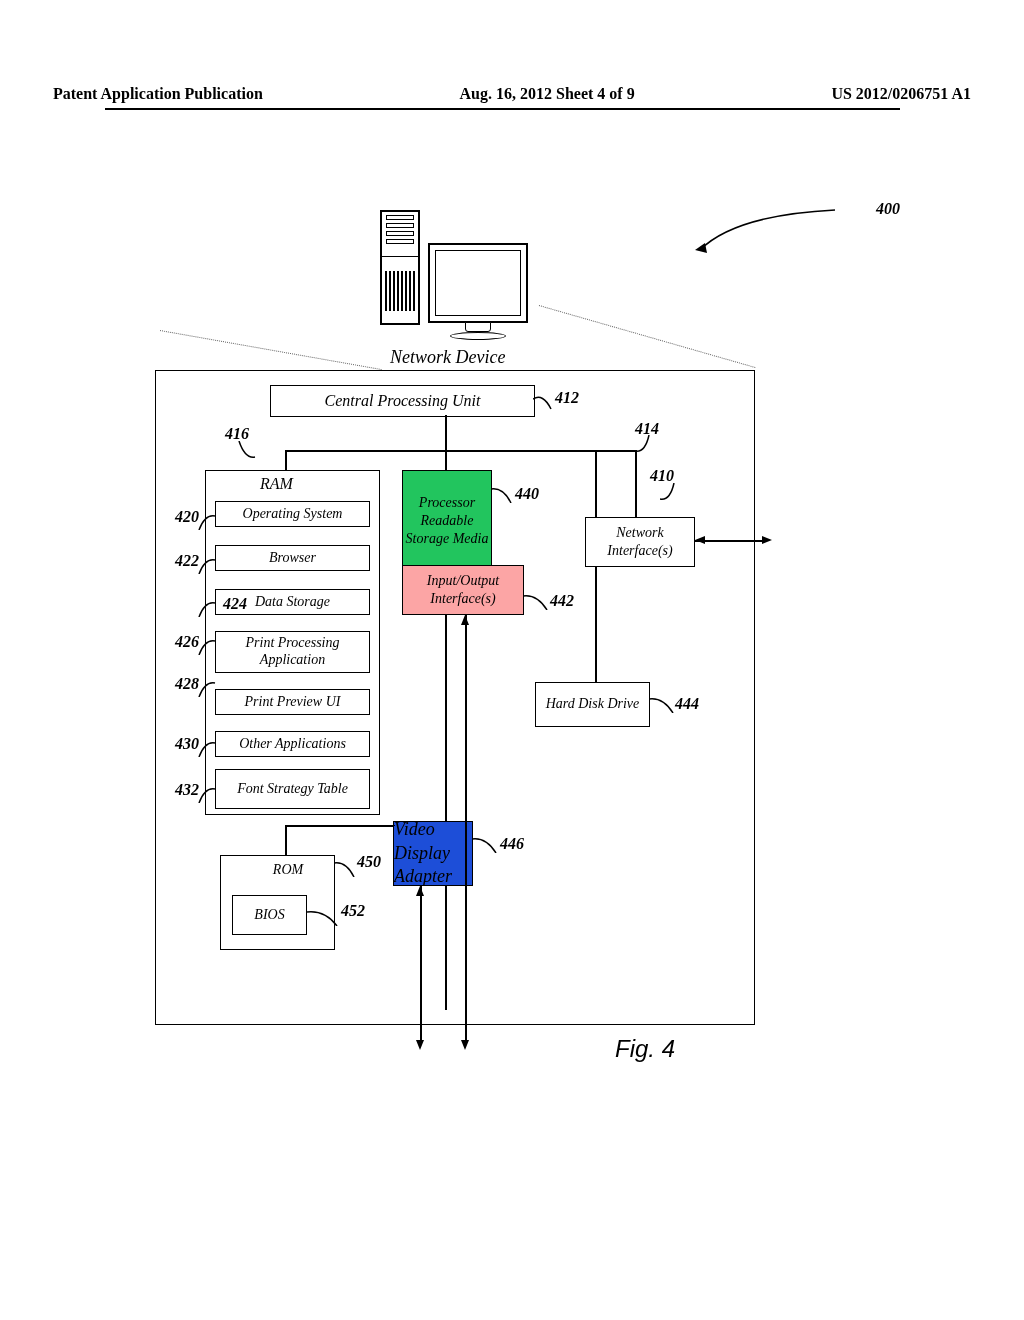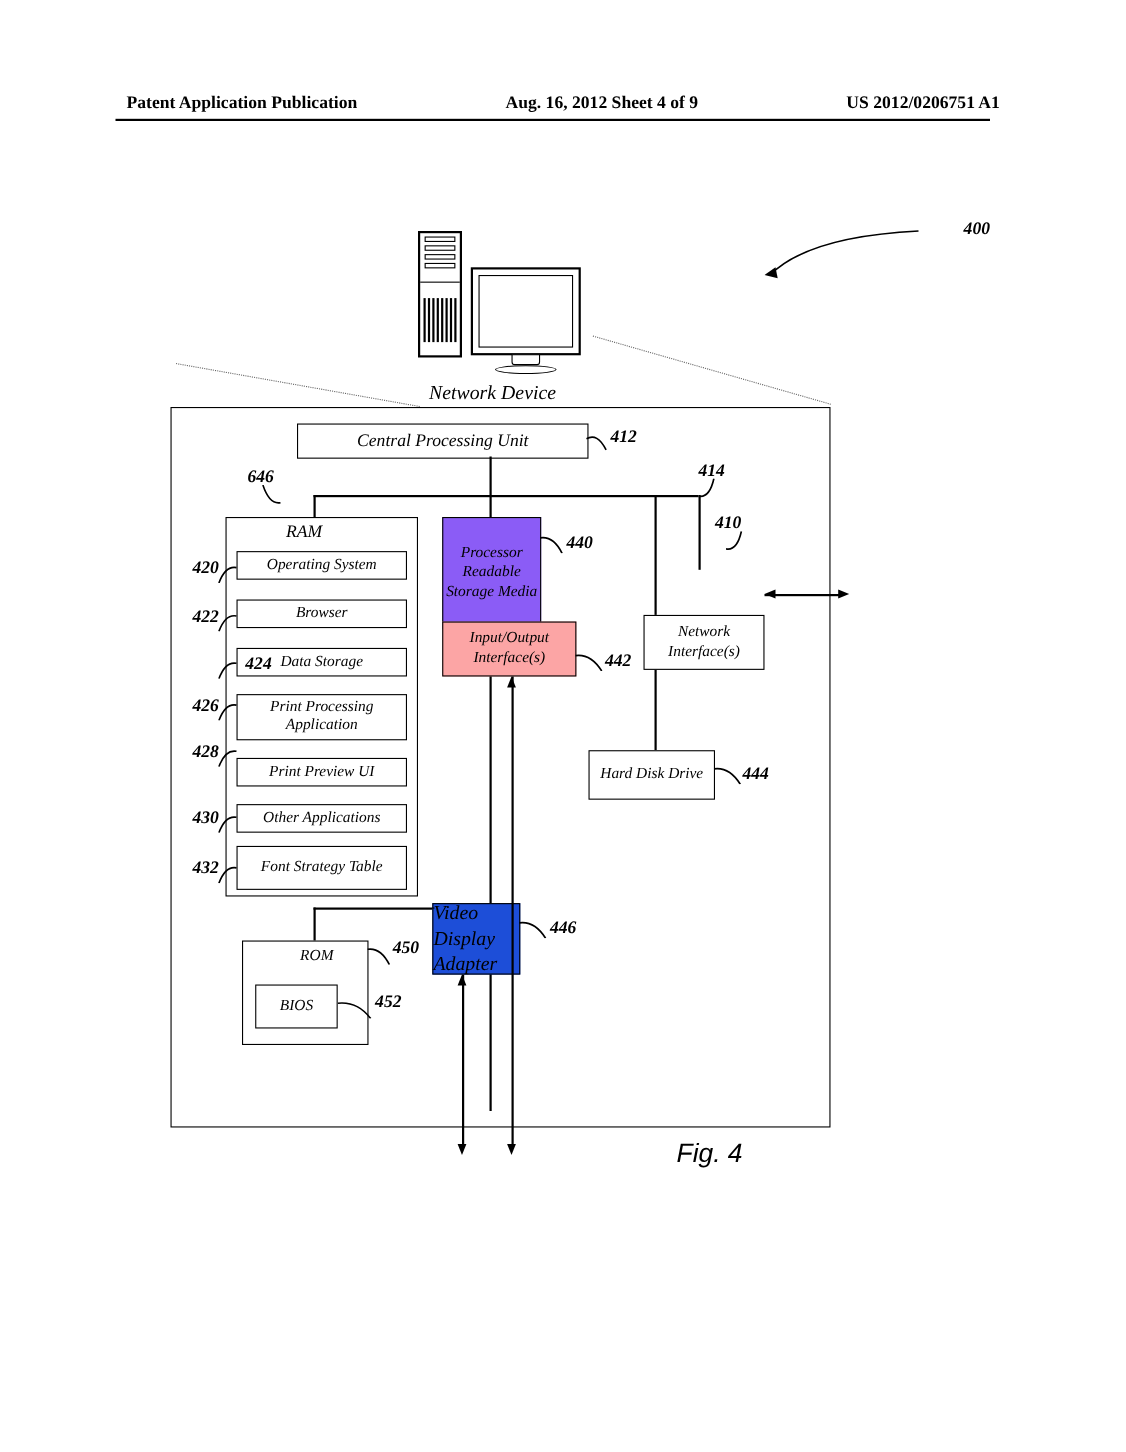--- a/index.html
+++ b/index.html
@@ -16,21 +16,21 @@
   }
   .header {
     position: absolute;
     top: 85px;
     left: 0;
     width: 100%;
     display: flex;
     justify-content: space-between;
     font-weight: bold;
     font-size: 16px;
-    padding: 0 115px;
+    padding: 0 53px;
   }
   .header-left { font-family: 'Times New Roman', serif; }
   .header-center { font-family: 'Times New Roman', serif; }
   .header-right { font-family: 'Times New Roman', serif; }
   
   .hr-line {
     position: absolute;
     top: 108px;
     left: 105px;
     width: 795px;
@@ -235,21 +235,21 @@
   }
 
   
   .prsm-box {
     position: absolute;
     top: 275px;
     left: 247px;
     width: 90px;
     height: 102px;
     border: 1.5px solid #000;
-    background: #8b5cf6;
+    background: #22c55e;
     font-style: italic;
     font-size: 14px;
     display: flex;
     align-items: center;
     justify-content: center;
     text-align: center;
     line-height: 1.3;
   }
 
   
@@ -279,21 +279,20 @@
     height: 50px;
     border: 1.5px solid #000;
     background: white;
     font-style: italic;
     font-size: 14px;
     display: flex;
     align-items: center;
     justify-content: center;
     text-align: center;
     line-height: 1.3;
-    margin-top: 42px;
   }
 
   
   .hdd-box {
     position: absolute;
     top: 487px;
     left: 380px;
     width: 115px;
     height: 45px;
     border: 1.5px solid #000;
@@ -509,21 +508,21 @@
   <div class="ref-label" style="top:194px;left:400px;">412</div>
   <svg style="position:absolute;top:198px;left:378px;" width="22" height="18">
       <path d="M 0 6 Q 10 0 18 16" stroke="#000" stroke-width="1.5" fill="none"></path>
     </svg>
 
   <div class="ref-label" style="top:225px;left:480px;">414</div>
   <svg style="position:absolute;top:240px;left:480px;" width="22" height="18">
       <path d="M 0 16 Q 10 18 14 0" stroke="#000" stroke-width="1.5" fill="none"></path>
     </svg>
 
-  <div class="ref-label" style="top:230px;left:70px;">646</div>
+  <div class="ref-label" style="top:230px;left:70px;">416</div>
   <svg style="position:absolute;top:246px;left:82px;" width="22" height="18">
       <path d="M 18 16 Q 8 18 2 0" stroke="#000" stroke-width="1.5" fill="none"></path>
     </svg>
 
   <div class="ref-label" style="top:272px;left:495px;">410</div>
   <svg style="position:absolute;top:288px;left:505px;" width="22" height="18">
       <path d="M 0 16 Q 10 18 14 0" stroke="#000" stroke-width="1.5" fill="none"></path>
     </svg>
 
   <div class="ref-label" style="top:313px;left:20px;">420</div>

